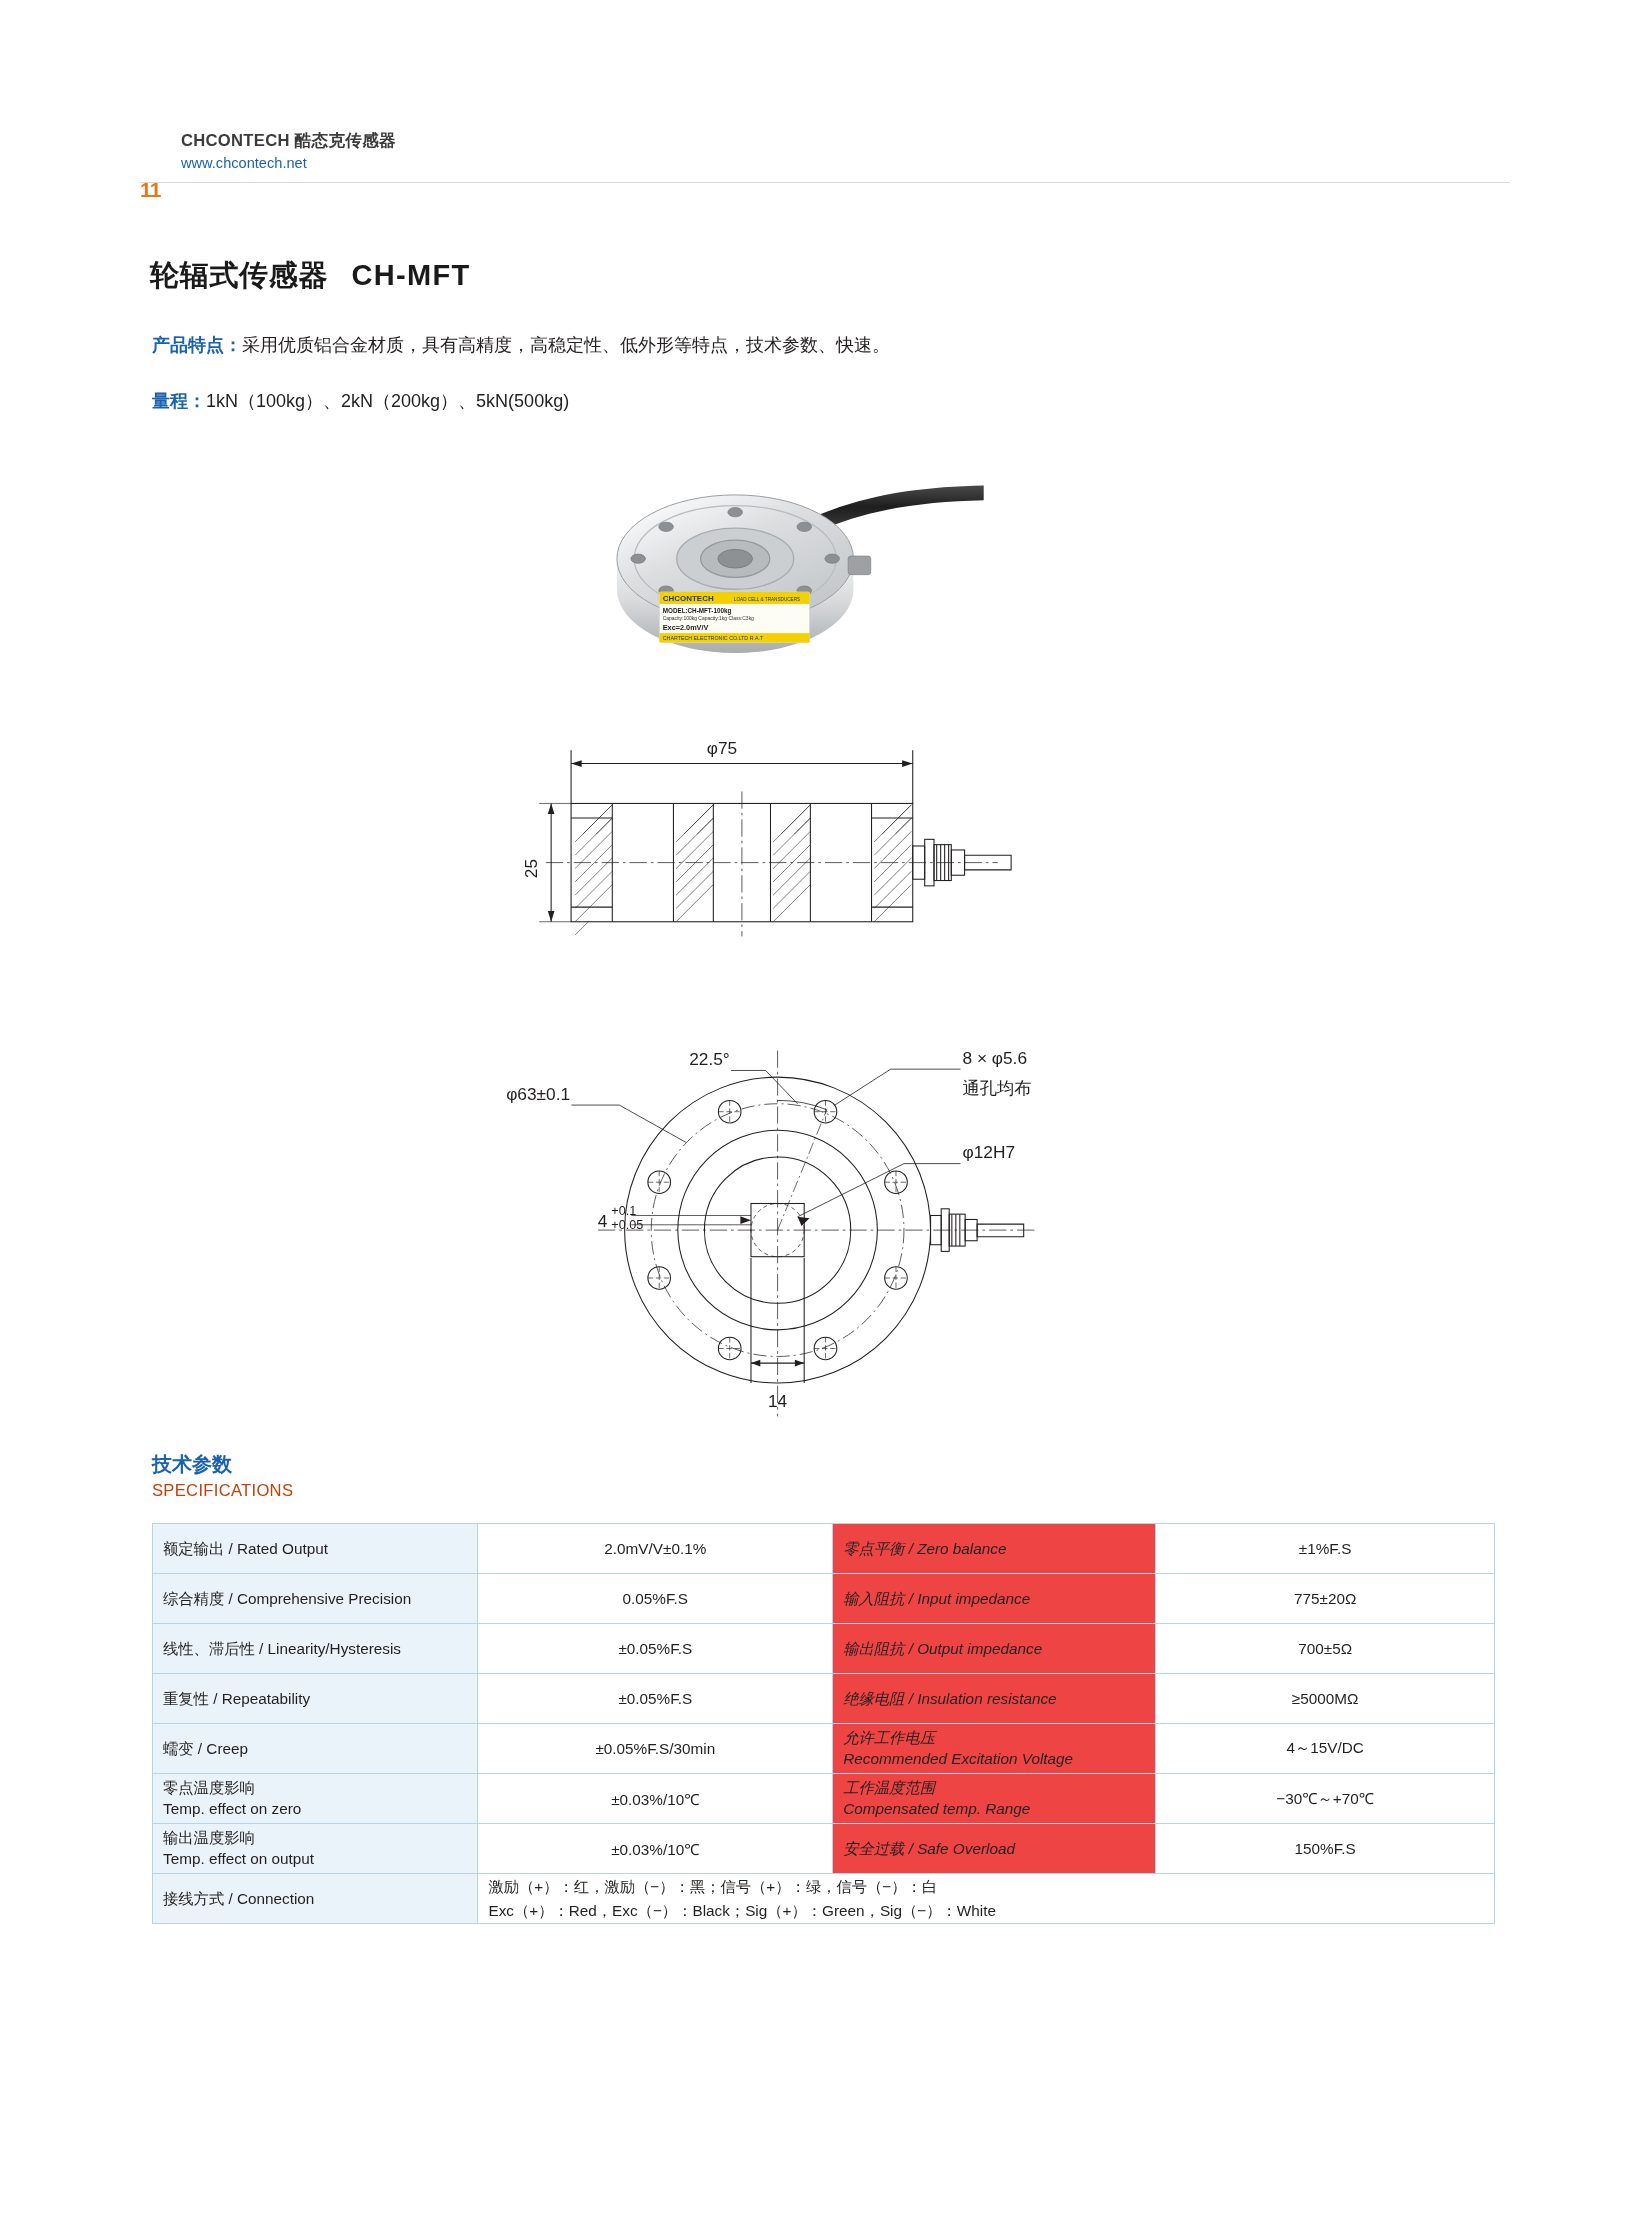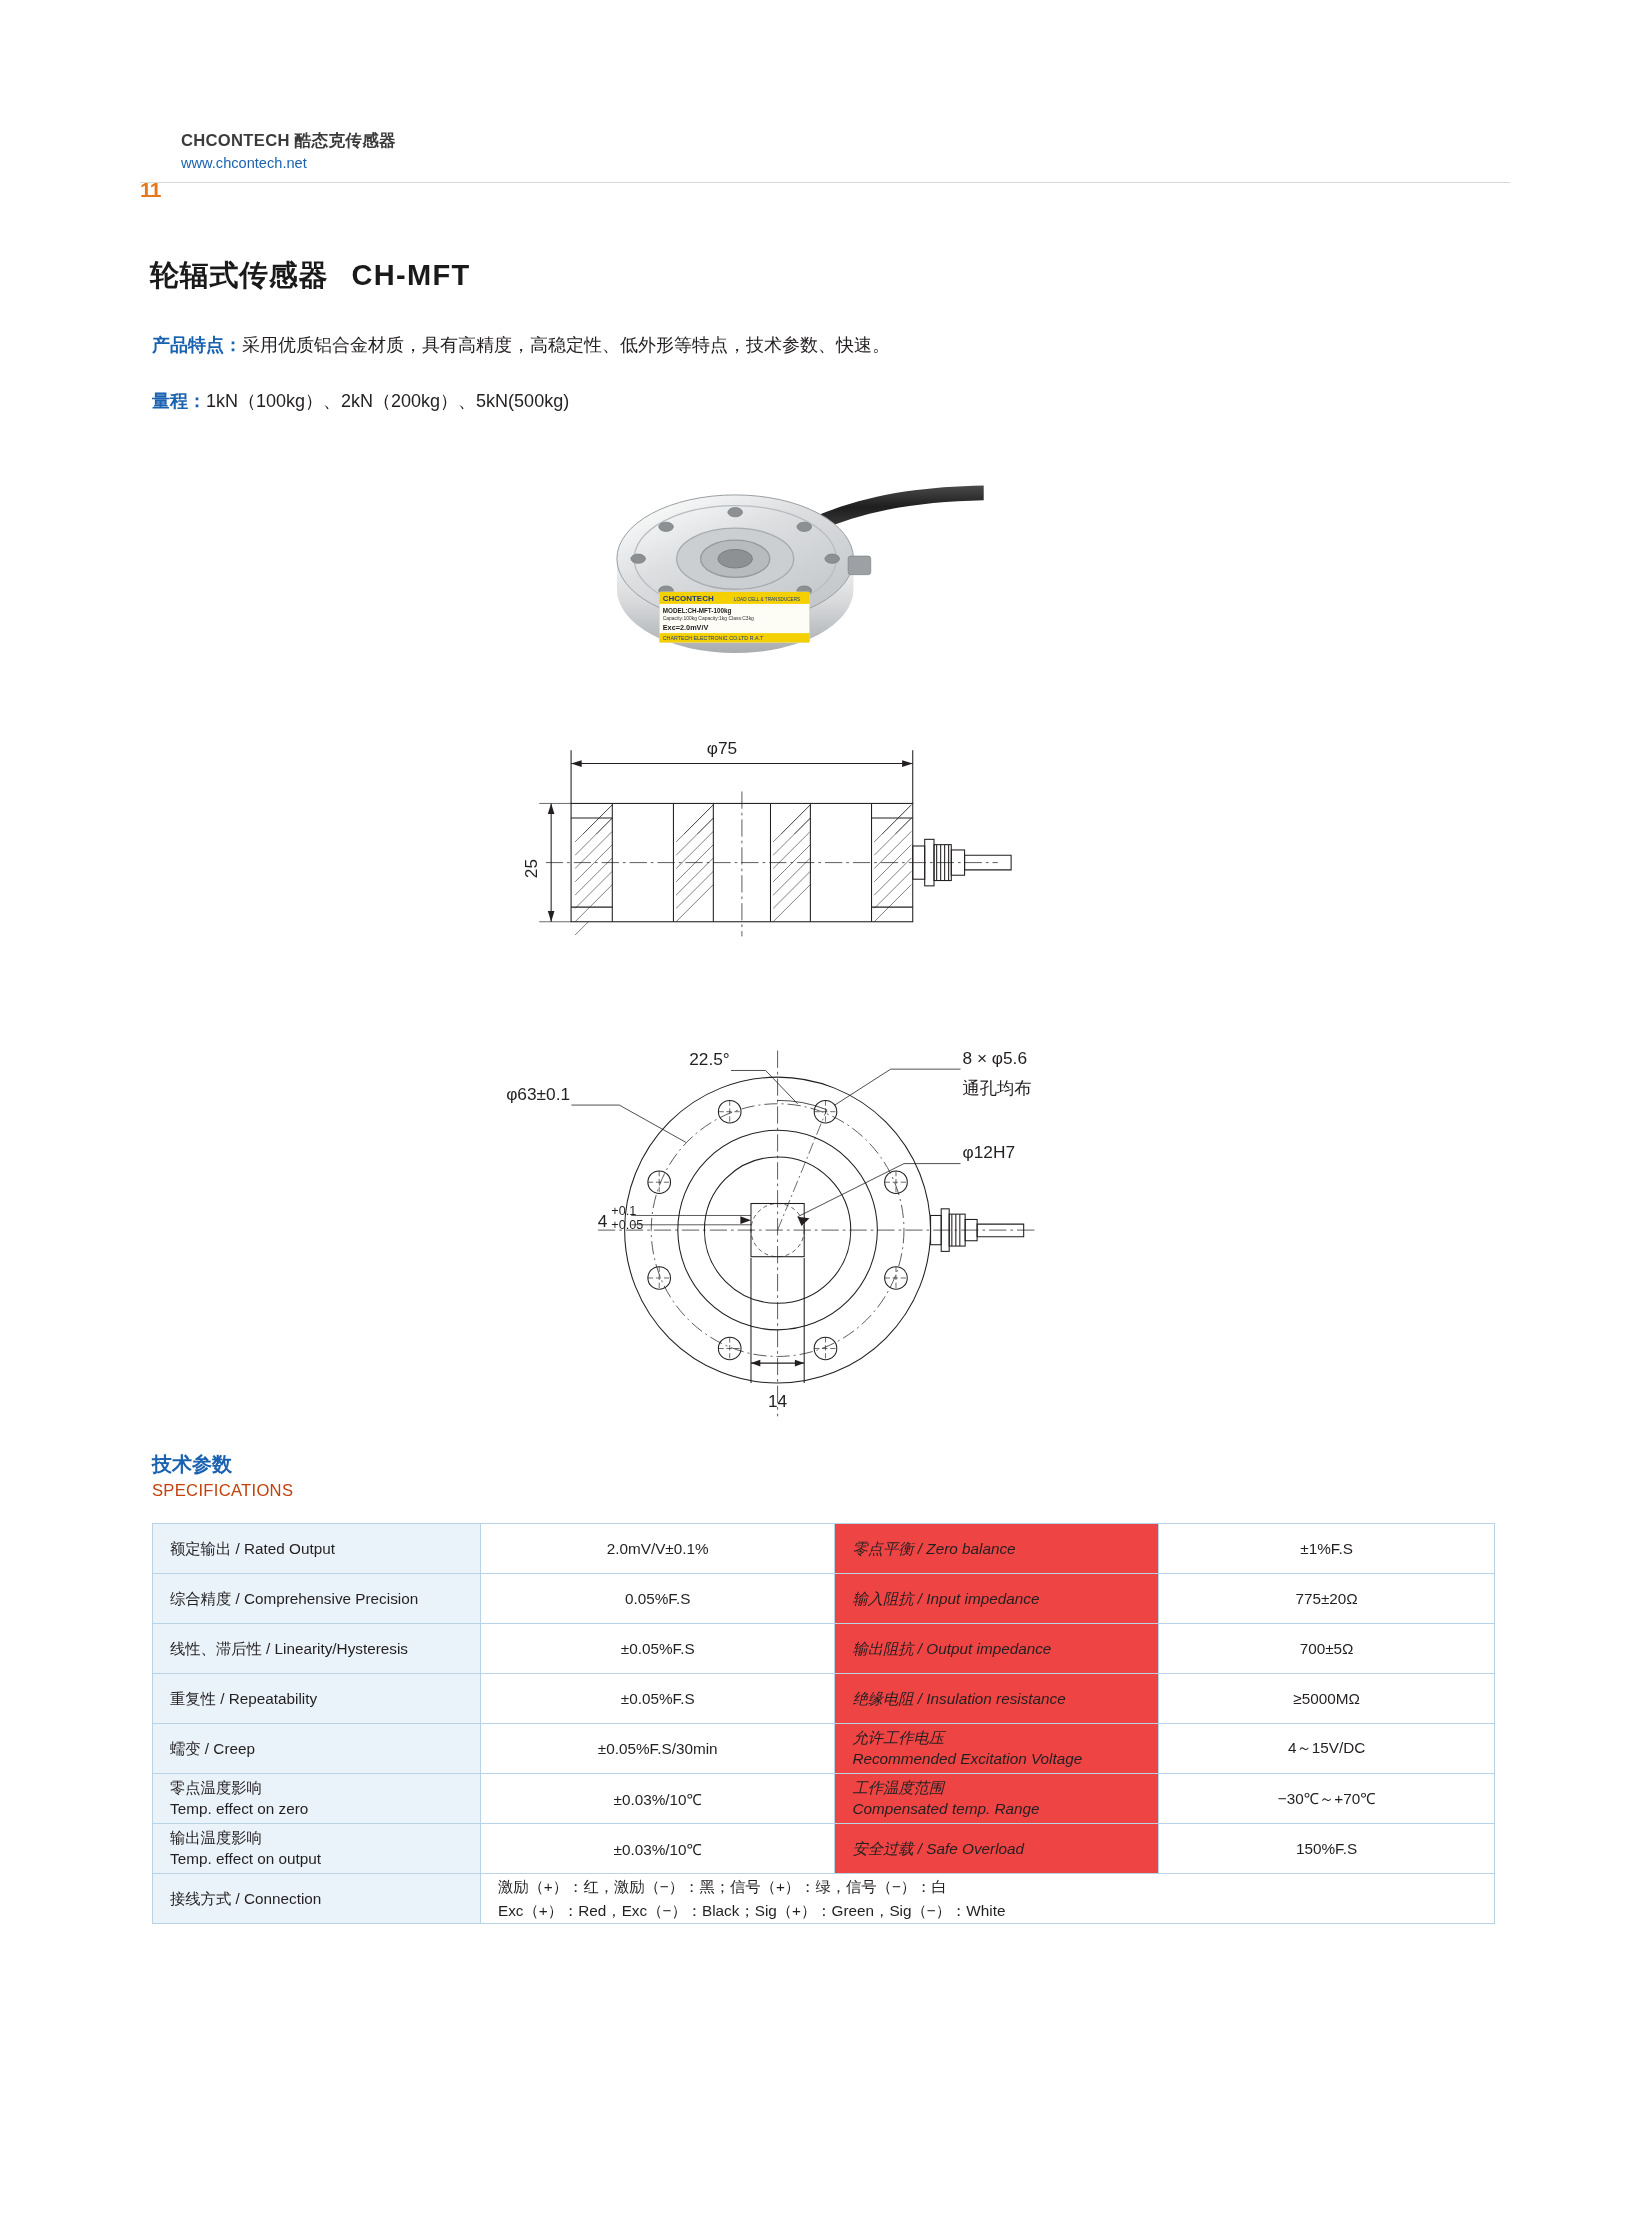--- a/index.html
+++ b/index.html
@@ -69,21 +69,21 @@
   }
 
   table.specs {
     position:absolute; left:152px; top:1523px;
     width:1343px;
     border-collapse:collapse;
     font-size:15.3px;
   }
   table.specs td {
     border:0.7px solid #b9d3e6;
-    padding:0 17px;
+    padding:0 10px;
     height:49px;
     color:#231f20;
   }
   td.lbl { background:#eaf3fa; width:319px; line-height:20px; }
   td.val { text-align:center; width:352px; }
   td.lbl2 { background:#ef4444; width:319px; line-height:20px;font-style:italic; }
   td.val2 { text-align:center; width:339px; }
   td.two-line { line-height:20.6px; padding-top:2.7px; padding-bottom:2.7px;}
   td.conn-lbl { background:#eaf3fa; height:66px; }
   td.conn-val { text-align:left; padding-left:28px; line-height:24px; height:66px;}

